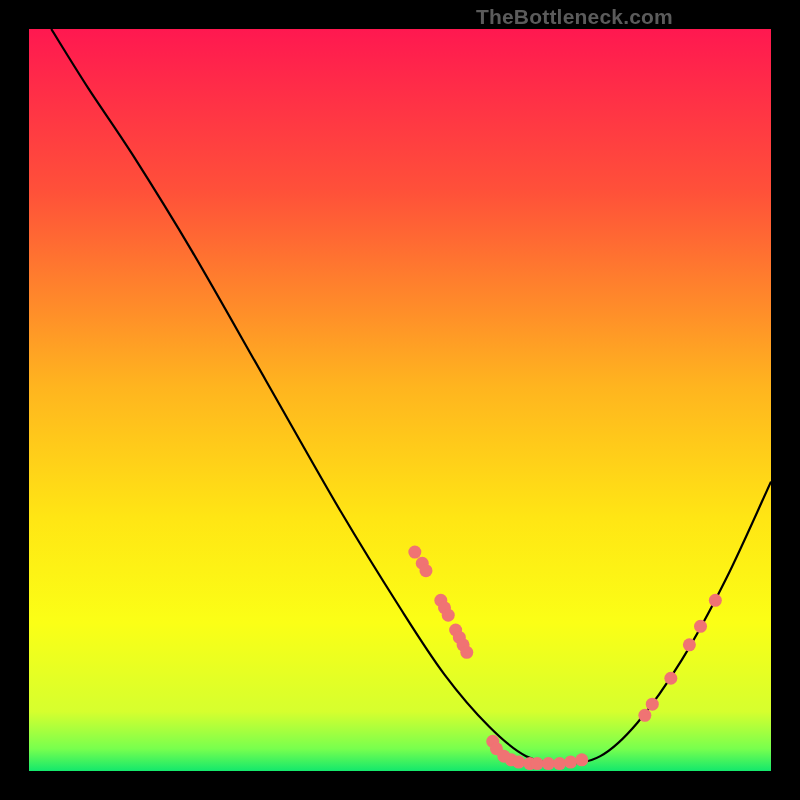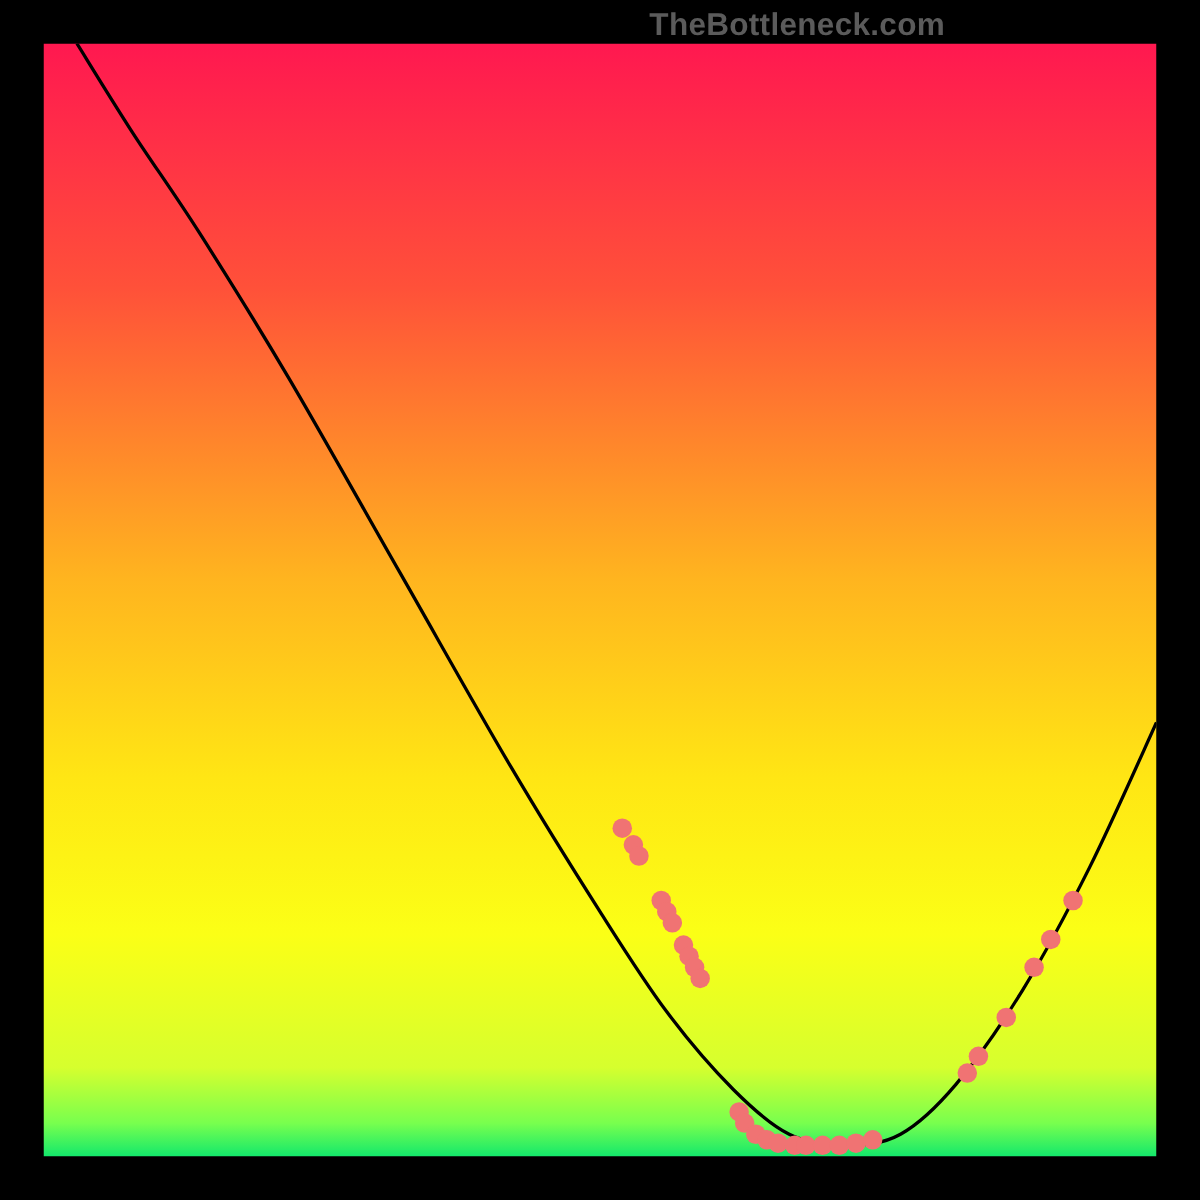--- a/index.html
+++ b/index.html
@@ -7,20 +7,21 @@
     padding: 0;
     width: 800px;
     height: 800px;
     background: #000;
     overflow: hidden;
   }
   .chart-container {
     position: relative;
     width: 660px;
     height: 800px;
+    padding-left: 43px;
   }
   .plot-area {
     position: absolute;
     left: 29px;
     top: 29px;
     width: 742px;
     height: 742px;
   }
   .watermark {
     position: absolute;

